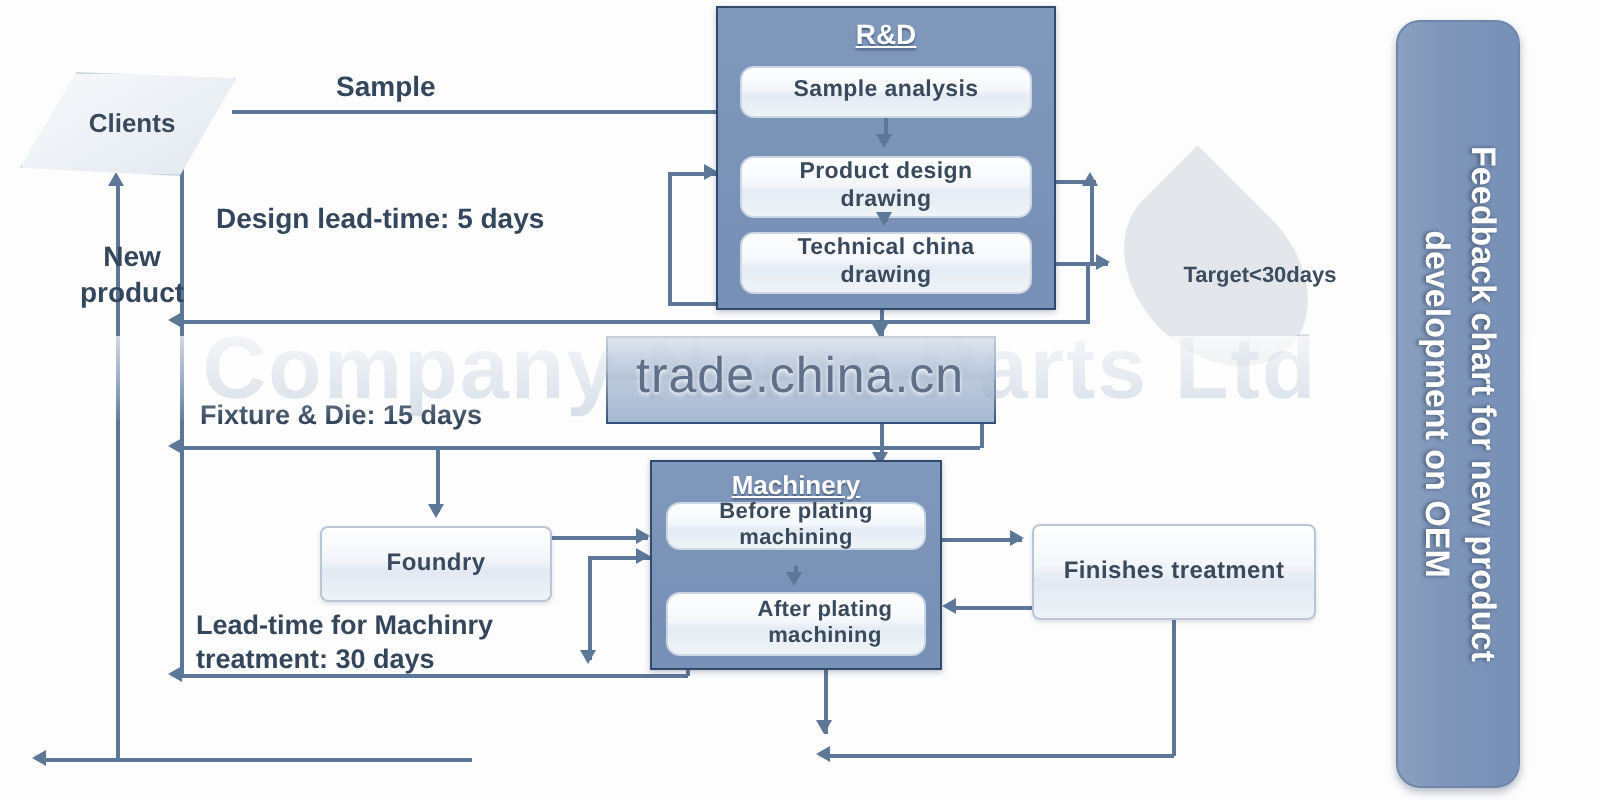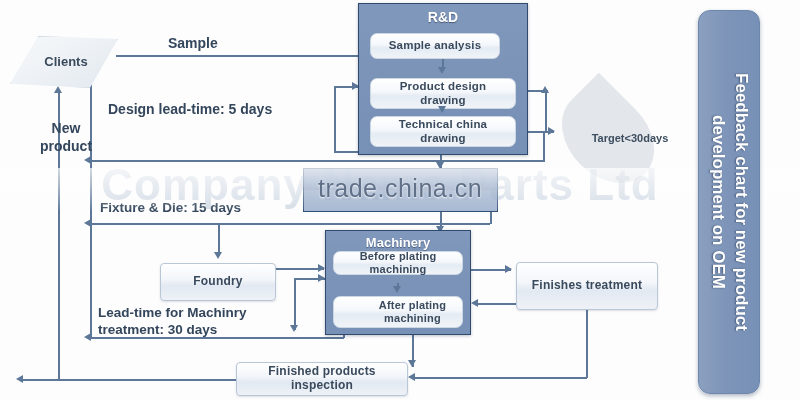--- a/index.html
+++ b/index.html
@@ -50,26 +50,27 @@
     border:1px solid #2f4a6d;
     background:linear-gradient(180deg,#8098bc 0%,#7c93b8 50%,#7790b6 100%);
     box-shadow:0 1px 3px rgba(40,60,90,.3);
   }
   .group .grouptitle{
     position:absolute;left:0;right:0;top:4px;
     text-align:center;
     color:#ffffff;
     font-weight:bold;
     text-shadow:0 1px 1px rgba(30,45,70,.55);
+    text-decoration:underline;
   }
 
   
   #rd-group{left:358px;top:3px;width:170px;height:152px;}
   #rd-group .grouptitle{font-size:14px;top:5px;}
-  #n-sample-analysis{left:370px;top:33px;width:130px;height:26px;font-size:11.5px;}
+  #n-sample-analysis{left:370px;top:33px;width:146px;height:26px;font-size:11.5px;}
   #n-product-design{left:370px;top:78px;width:146px;height:31px;font-size:11.5px;}
   #n-technical-design{left:370px;top:116px;width:146px;height:31px;font-size:11.5px;}
 
   #mach-group{left:325px;top:230px;width:146px;height:105px;}
   #mach-group .grouptitle{font-size:13px;top:4px;}
   #n-before-plating{left:333px;top:251px;width:130px;height:24px;font-size:11px;}
   #n-after-plating{left:333px;top:296px;width:130px;height:32px;font-size:11px;padding-left:29px;}
 
   #n-hidden-stage{
     position:absolute;left:303px;top:168px;width:195px;height:44px;
@@ -281,22 +282,20 @@
   </div>
   <div id="n-before-plating" class="node innerbox" style="white-space:pre-line;">Before plating
 machining</div>
   <div id="n-after-plating" class="node innerbox" style="white-space:pre-line;">After plating
 machining</div>
   <div class="ln v" style="left:397px;top:283px;height:6px;"></div>
   <div class="av down" style="left:393px;top:286px;"></div>
 
   <div id="n-foundry" class="node lightbox">Foundry</div>
   <div id="n-finishes" class="node lightbox">Finishes treatment</div>
-  <div id="n-finished-inspection" class="node lightbox" style="white-space:pre-line;">Finished products
-inspection</div>
 
   <div id="target-drop"></div>
   <div id="target-label">Target&lt;30days</div>
 
   <div id="t-sample" class="freetext">Sample</div>
   <div id="t-design-lead" class="freetext">Design lead-time: 5 days</div>
   <div id="t-new-product" class="freetext">New
 product</div>
   <div id="t-fixture" class="freetext">Fixture &amp; Die: 15 days</div>
   <div id="t-leadtime" class="freetext">Lead-time for Machinry

